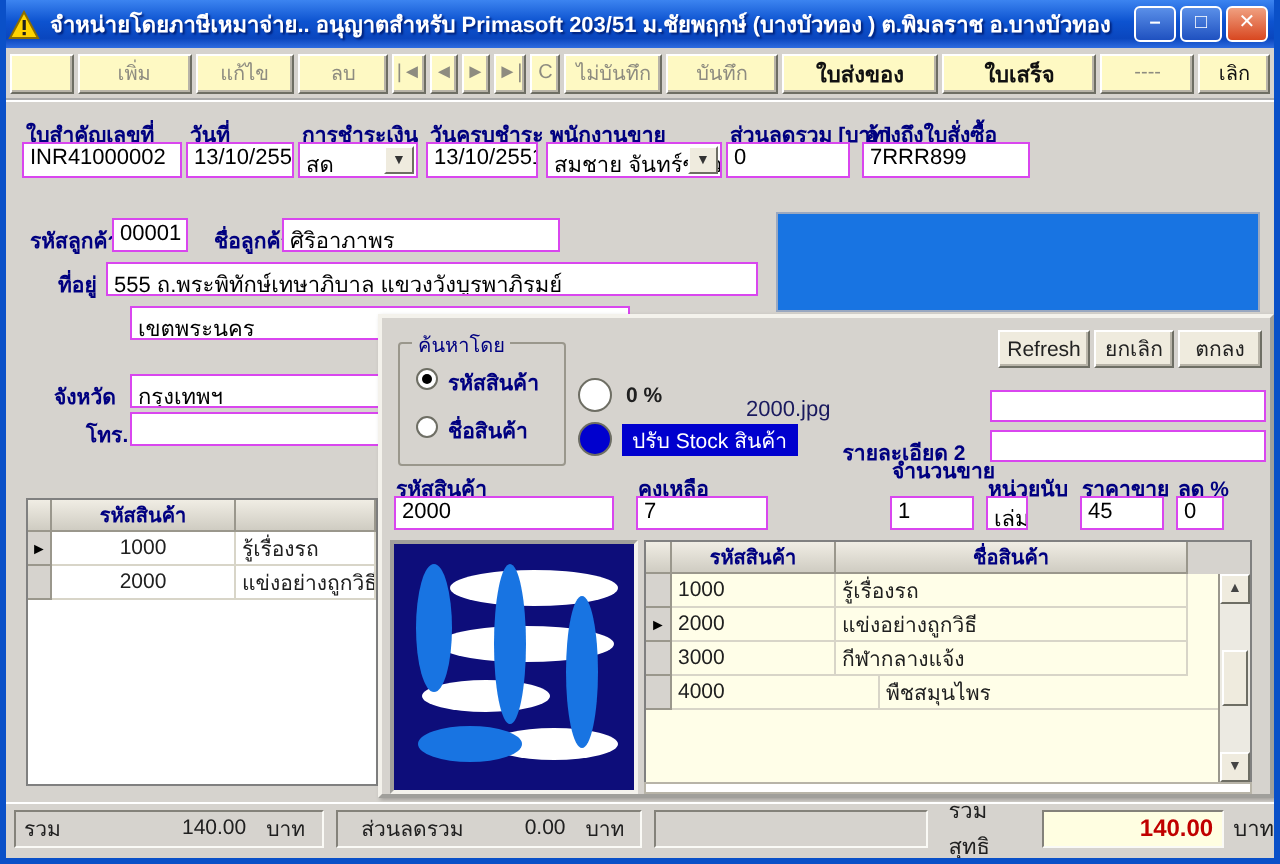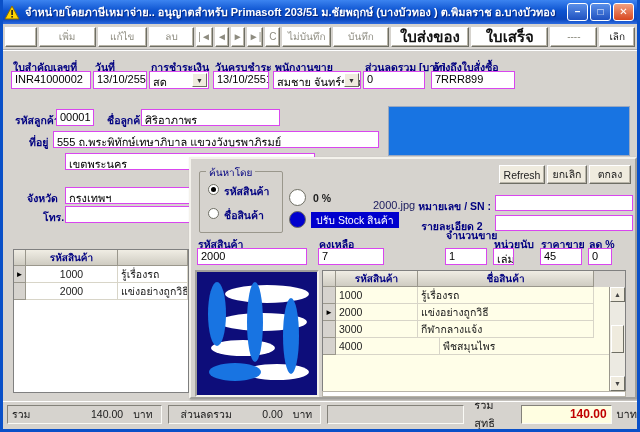--- a/index.html
+++ b/index.html
@@ -16,25 +16,25 @@
   .win-btns { display:flex; gap:2px; margin-right:2px; }
   .win-btn { width:21px; height:18px; border-radius:3px; border:1px solid #fff;
     color:#fff; font-size:10px; line-height:16px; text-align:center; font-weight:bold;
     background:linear-gradient(180deg,#5A8FE8,#1F51C0); }
   .win-btn.close { background:linear-gradient(180deg,#F0A080,#D84720); }
   .warn-ico { width:16px; height:15px; display:block; }
   
   .toolbar { position:absolute; left:0; top:24px; width:634px; height:27px;
     background:#D6D3CE; border-bottom:2px groove #fff; display:flex; align-items:center;
     padding:0 2px; gap:2px; }
-  .tbtn { height:20px; background:#ffffff; border:1px solid; border-color:#fff #6E6E64 #6E6E64 #fff;
+  .tbtn { height:20px; background:#fef9c3; border:1px solid; border-color:#fff #6E6E64 #6E6E64 #fff;
     box-shadow:inset -1px -1px 0 #B8B4A8; font-size:10px; color:#111;
     display:flex; align-items:center; justify-content:center; white-space:nowrap; }
   .tbtn.disabled { color:#8E8C80; }
-  .tbtn.bold { font-weight:bold; font-size:15px; }
+  .tbtn.bold { font-weight:bold; font-size:11px; }
   
   .lbl { position:absolute; color:#000080; white-space:nowrap; font-size:10.5px;font-weight:bold; }
   .field { position:absolute; background:#fff; border:1px solid #d946ef; height:18px;
     padding:1px 3px; font-size:11px; color:#000; overflow:hidden; white-space:nowrap; }
   .combo-arrow { position:absolute; right:1px; top:1px; bottom:1px; width:15px;
     background:#EFEBDE; border:1px solid; border-color:#fff #6E6E64 #6E6E64 #fff;
     font-size:7px; color:#333; display:flex; align-items:center; justify-content:center; }
   .bluebox { position:absolute; left:385px; top:106px; width:242px; height:50px;
     border:1px solid #9AA8C0; }
   
@@ -202,21 +202,20 @@
       <div class="lbl" style="left:24px;top:35px">ชื่อสินค้า</div>
     </div>
 
     <div class="bigradio" style="left:98px;top:30px"></div>
     <div class="lbl" style="left:122px;top:33px;color:#202020">0 %</div>
     <div class="img-name" style="left:182px;top:40px">2000.jpg</div>
 
     <div class="bigradio bluefill" style="left:98px;top:52px"></div>
     <div class="stock-chip" style="left:120px;top:53px;background:#0000CE">ปรับ Stock สินค้า</div>
 
-    <div class="lbl" style="left:222px;top:39px;width:78px;text-align:right">หมายเลข / SN :</div>
     <div class="field" style="left:304px;top:36px;width:138px;height:16px"></div>
     <div class="lbl" style="left:222px;top:59px;width:78px;text-align:center">รายละเอียด 2</div>
     <div class="field" style="left:304px;top:56px;width:138px;height:16px"></div>
 
     <div class="lbl" style="left:7px;top:77px">รหัสสินค้า</div>
     <div class="field" style="left:6px;top:89px;width:110px;height:17px">2000</div>
     <div class="lbl" style="left:128px;top:77px">คงเหลือ</div>
     <div class="field" style="left:127px;top:89px;width:66px;height:17px">7</div>
     <div class="lbl" style="left:255px;top:68px">จำนวนขาย</div>
     <div class="field" style="left:254px;top:89px;width:42px;height:17px">1</div>

